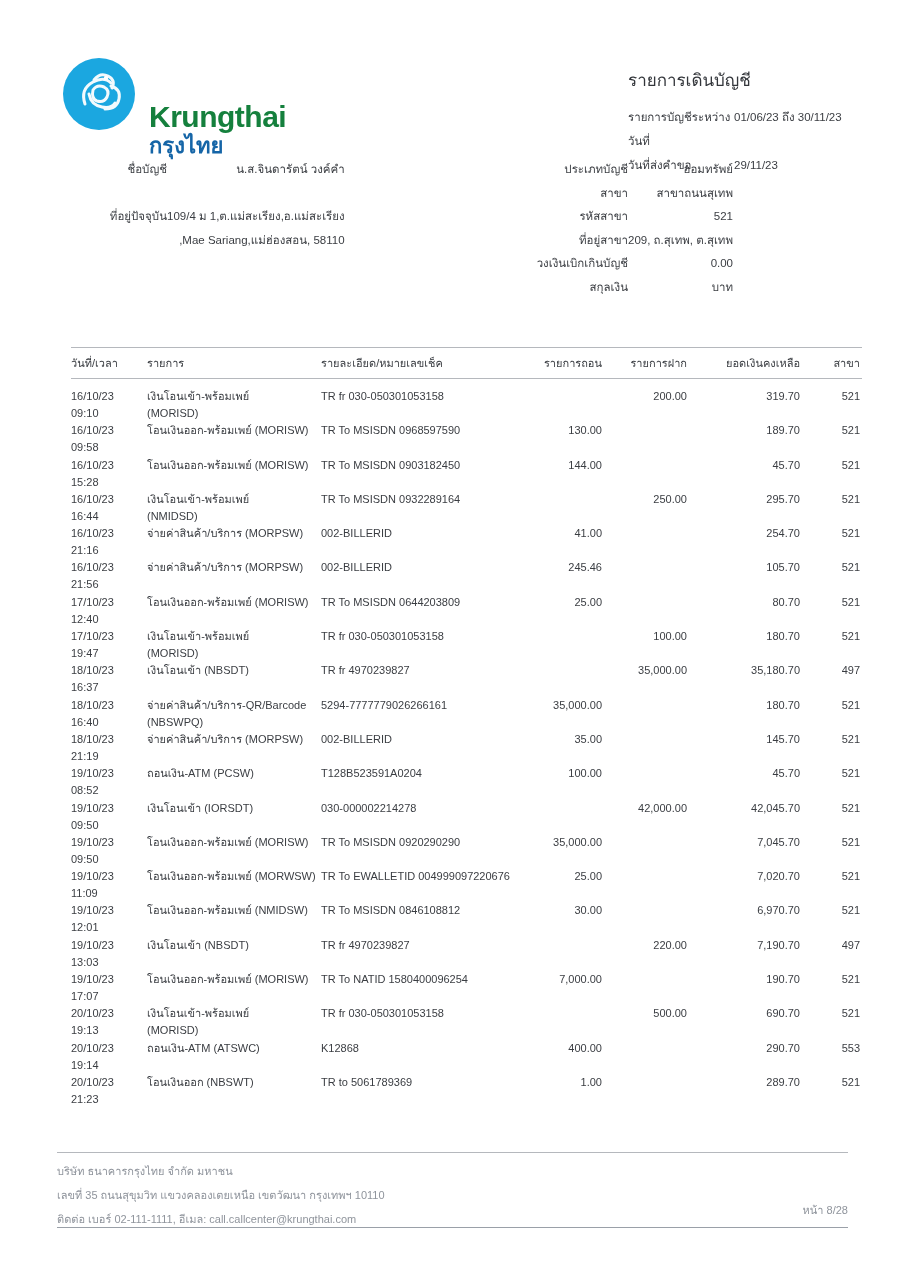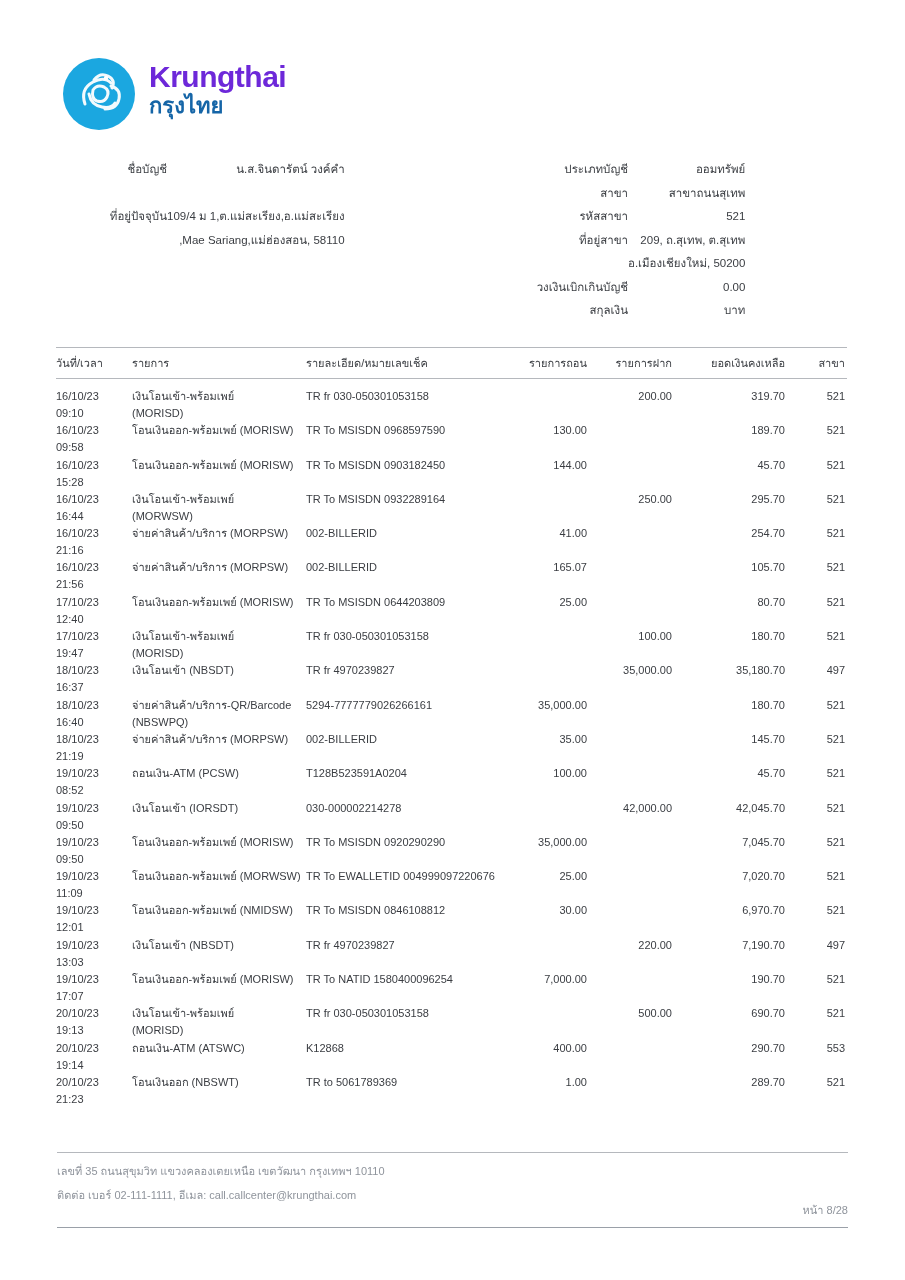--- a/index.html
+++ b/index.html
@@ -8,40 +8,40 @@
     font-family:"Liberation Sans","DejaVu Sans",sans-serif;
     color:#3a3d42;
     -webkit-font-smoothing:antialiased;
   }
   .page{position:relative;width:905px;height:1280px;background:#fff;overflow:hidden;}
 
   
   .logo-block{position:absolute;left:63px;top:58px;display:flex;align-items:flex-start;}
   .logo-circle{width:72px;height:72px;flex:0 0 72px;}
   .logo-text{margin-left:14px;padding-top:4px;line-height:1;}
-  .logo-en{font-size:30px;font-weight:bold;color:#6d28d9;letter-spacing:-0.5px;}
+  .logo-en{font-size:30px;font-weight:bold;color:#15803d;letter-spacing:-0.5px;margin-top:40px;}
   .logo-th{font-size:22px;font-weight:bold;color:#1565A7;margin-top:3px;}
 
   
   .stmt-header{position:absolute;left:628px;top:66px;width:222px;}
   .stmt-title{font-size:17px;color:#33363b;margin-bottom:12px;}
   .stmt-row{display:flex;font-size:11.5px;line-height:24px;}
   .stmt-label{width:106px;flex:0 0 106px;}
   .stmt-value{flex:1;}
 
   
   .acct-left{position:absolute;left:57px;top:158px;font-size:11.5px;}
   .acct-right{position:absolute;left:498px;top:158px;font-size:11.5px;}
   .info-row{display:flex;line-height:23.5px;min-height:23.5px;text-align:right;}
   .acct-left .info-label{width:110px;flex:0 0 110px;}
   .acct-right .info-label{width:130px;flex:0 0 130px;}
   .info-value{flex:1;}
 
   
-  .txn-table{position:absolute;left:56px;top:347px;width:791px;font-size:11px;}
+  .txn-table{position:absolute;left:71px;top:347px;width:791px;font-size:11px;}
   .txn-header{
     display:grid;
     grid-template-columns:76px 174px 185px 98px 85px 113px 60px;
     border-top:1px solid #b5b8bd;border-bottom:1px solid #b5b8bd;
     padding:8px 0;line-height:14px;color:#3a3d42;
   }
   .txn-body{padding-top:9px;}
   .txn-row{
     display:grid;
     grid-template-columns:76px 174px 185px 98px 85px 113px 60px;
@@ -82,20 +82,31 @@
         <path d="M30 32 q4 -6 11 -3 q6 3 3 10 q-3 6 -10 4 q-6 -2 -4 -11z"></path>
       </g>
       <circle cx="43" cy="20" r="2.2" fill="#ffffff"></circle>
     </svg>
     <div class="logo-text">
       <div class="logo-en">Krungthai</div>
       <div class="logo-th">กรุงไทย</div>
     </div>
   </div>
 
+  <div class="stmt-header">
+    <div class="stmt-title">รายการเดินบัญชี</div>
+    <div class="stmt-row">
+      <span class="stmt-label">รายการบัญชีระหว่างวันที่</span>
+      <span class="stmt-value">01/06/23 ถึง 30/11/23</span>
+    </div>
+    <div class="stmt-row">
+      <span class="stmt-label">วันที่ส่งคำขอ</span>
+      <span class="stmt-value">29/11/23</span>
+    </div>
+  </div>
 
   <div class="acct-left">
     <div class="info-row">
       <span class="info-label">ชื่อบัญชี</span>
       <span class="info-value">น.ส.จินดารัตน์ วงค์คำ</span>
     </div>
     <div class="info-row"></div>
     <div class="info-row">
       <span class="info-label">ที่อยู่ปัจจุบัน</span>
       <span class="info-value">109/4 ม 1,ต.แม่สะเรียง,อ.แม่สะเรียง</span>
@@ -115,24 +126,20 @@
       <span class="info-label">สาขา</span>
       <span class="info-value">สาขาถนนสุเทพ</span>
     </div>
     <div class="info-row">
       <span class="info-label">รหัสสาขา</span>
       <span class="info-value">521</span>
     </div>
     <div class="info-row">
       <span class="info-label">ที่อยู่สาขา</span>
       <span class="info-value">209, ถ.สุเทพ, ต.สุเทพ</span>
-    </div>
-    <div class="info-row">
-      <span class="info-label"></span>
-      <span class="info-value">อ.เมืองเชียงใหม่,  50200</span>
     </div>
     <div class="info-row">
       <span class="info-label">วงเงินเบิกเกินบัญชี</span>
       <span class="info-value">0.00</span>
     </div>
     <div class="info-row">
       <span class="info-label">สกุลเงิน</span>
       <span class="info-value">บาท</span>
     </div>
   </div>
@@ -181,21 +188,21 @@
     <span class="c-wd num">144.00</span>
     <span class="c-dp num"></span>
     <span class="c-bal num">45.70</span>
     <span class="c-br num">521</span>
   </div>
 
   <div class="txn-row">
     <span class="c-date">16/10/23</span>
     <span class="c-time">16:44</span>
     <span class="c-desc">เงินโอนเข้า-พร้อมเพย์</span>
-    <span class="c-desc2">(MORWSW)</span>
+    <span class="c-desc2">(NMIDSD)</span>
     <span class="c-detail">TR To MSISDN 0932289164</span>
     <span class="c-wd num"></span>
     <span class="c-dp num">250.00</span>
     <span class="c-bal num">295.70</span>
     <span class="c-br num">521</span>
   </div>
 
   <div class="txn-row">
     <span class="c-date">16/10/23</span>
     <span class="c-time">21:16</span>
@@ -207,21 +214,21 @@
     <span class="c-bal num">254.70</span>
     <span class="c-br num">521</span>
   </div>
 
   <div class="txn-row">
     <span class="c-date">16/10/23</span>
     <span class="c-time">21:56</span>
     <span class="c-desc">จ่ายค่าสินค้า/บริการ (MORPSW)</span>
     <span class="c-desc2"></span>
     <span class="c-detail">002-BILLERID</span>
-    <span class="c-wd num">165.07</span>
+    <span class="c-wd num">245.46</span>
     <span class="c-dp num"></span>
     <span class="c-bal num">105.70</span>
     <span class="c-br num">521</span>
   </div>
 
   <div class="txn-row">
     <span class="c-date">17/10/23</span>
     <span class="c-time">12:40</span>
     <span class="c-desc">โอนเงินออก-พร้อมเพย์ (MORISW)</span>
     <span class="c-desc2"></span>
@@ -396,19 +403,20 @@
     <span class="c-detail">TR to 5061789369</span>
     <span class="c-wd num">1.00</span>
     <span class="c-dp num"></span>
     <span class="c-bal num">289.70</span>
     <span class="c-br num">521</span>
   </div>
 </div>
   </div>
 
   <div class="footer">
+    <div class="footer-line">บริษัท ธนาคารกรุงไทย จำกัด มหาชน</div>
     <div class="footer-line">เลขที่ 35 ถนนสุขุมวิท แขวงคลองเตยเหนือ เขตวัฒนา กรุงเทพฯ 10110</div>
     <div class="footer-line">ติดต่อ เบอร์ 02-111-1111, อีเมล: call.callcenter@krungthai.com</div>
     <div class="page-num">หน้า 8/28</div>
   </div>
   <div class="bottom-rule"></div>
 
 </div>
 
 </body></html>

